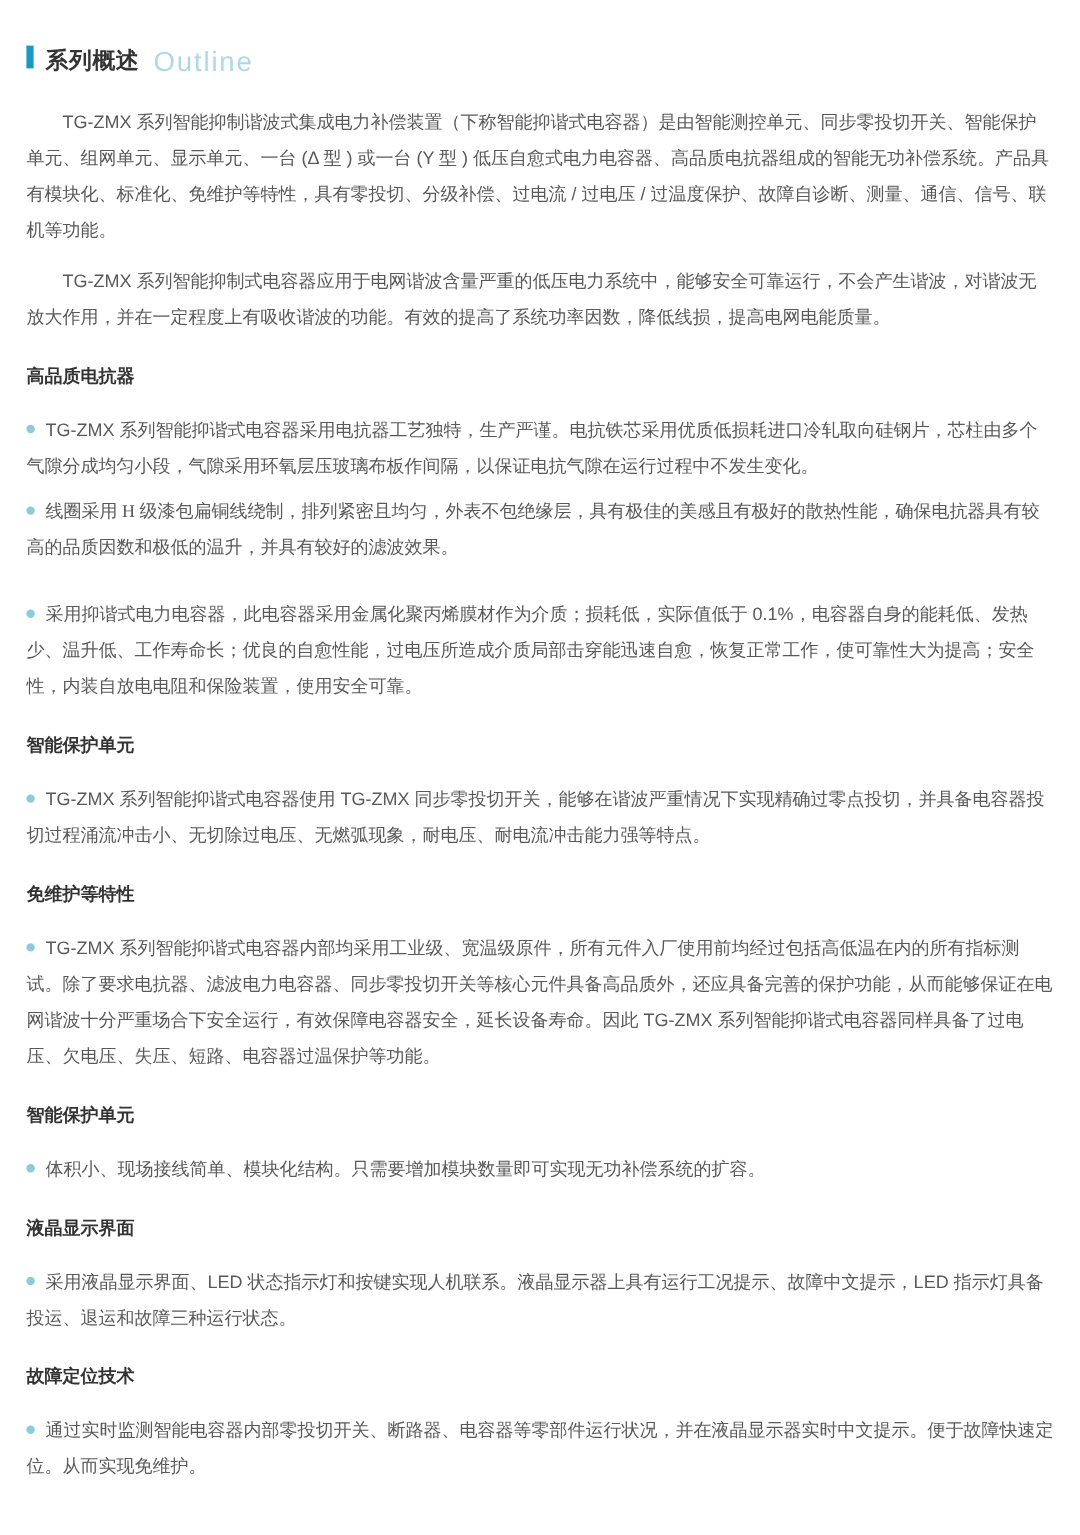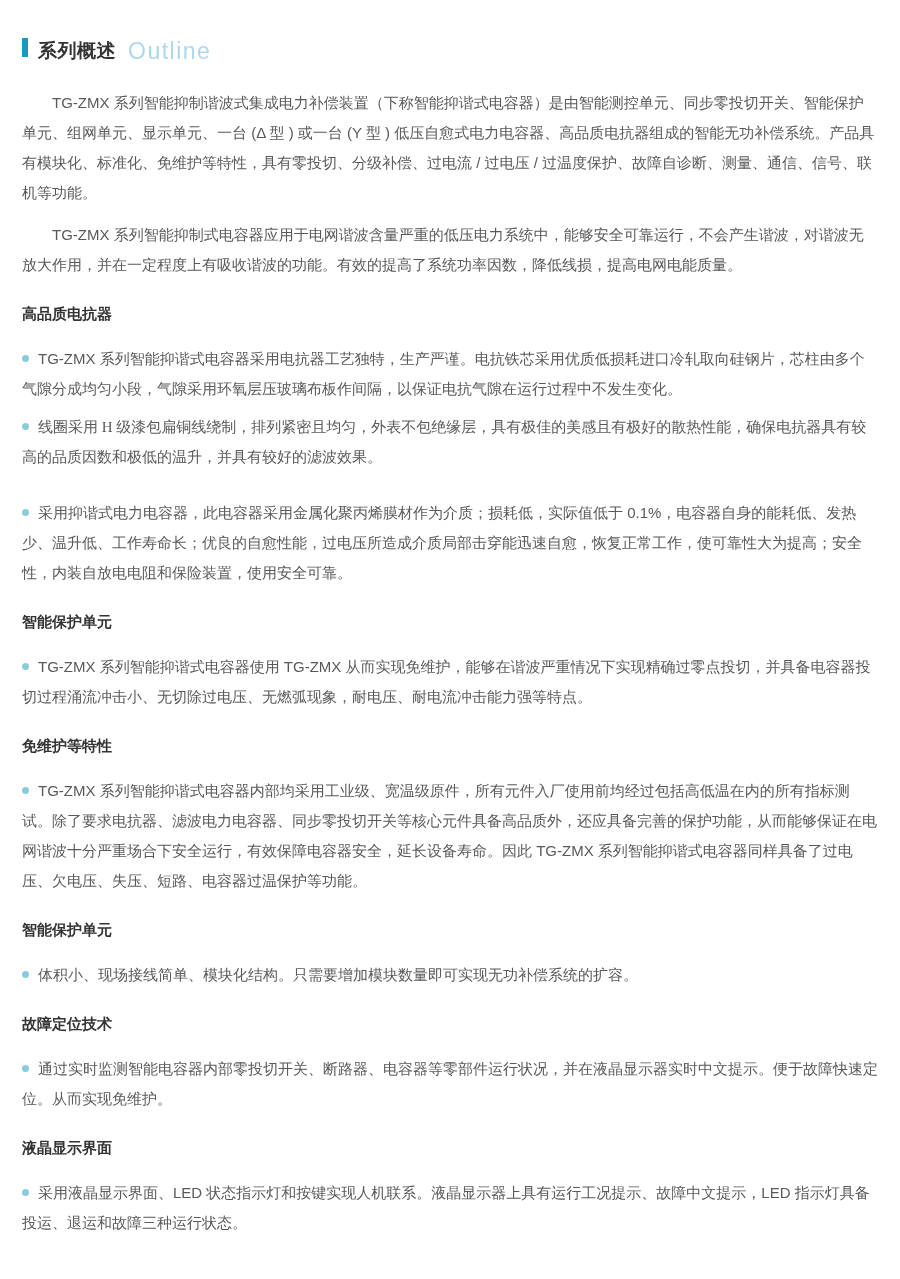--- a/index.html
+++ b/index.html
@@ -109,36 +109,36 @@
     <p class="bullet"><span class="dot"></span><span>TG-ZMX 系列智能抑谐式电容器采用电抗器工艺独特，生产严谨。电抗铁芯采用优质低损耗进口冷轧取向硅钢片，芯柱由多个气隙分成均匀小段，气隙采用环氧层压玻璃布板作间隔，以保证电抗气隙在运行过程中不发生变化。</span></p>
     <p class="bullet"><span class="dot"></span><span>线圈采用 H 级漆包扁铜线绕制，排列紧密且均匀，外表不包绝缘层，具有极佳的美感且有极好的散热性能，确保电抗器具有较高的品质因数和极低的温升，并具有较好的滤波效果。</span></p>
   </section>
 
   <section class="section">
     <p class="bullet"><span class="dot"></span><span>采用抑谐式电力电容器，此电容器采用金属化聚丙烯膜材作为介质；损耗低，实际值低于 0.1%，电容器自身的能耗低、发热少、温升低、工作寿命长；优良的自愈性能，过电压所造成介质局部击穿能迅速自愈，恢复正常工作，使可靠性大为提高；安全性，内装自放电电阻和保险装置，使用安全可靠。</span></p>
   </section>
 
   <section class="section">
     <h2 class="section-heading">智能保护单元</h2>
-    <p class="bullet"><span class="dot"></span><span>TG-ZMX 系列智能抑谐式电容器使用 TG-ZMX 从而实现免维护，能够在谐波严重情况下实现精确过零点投切，并具备电容器投切过程涌流冲击小、无切除过电压、无燃弧现象，耐电压、耐电流冲击能力强等特点。</span></p>
+    <p class="bullet"><span class="dot"></span><span>TG-ZMX 系列智能抑谐式电容器使用 TG-ZMX 同步零投切开关，能够在谐波严重情况下实现精确过零点投切，并具备电容器投切过程涌流冲击小、无切除过电压、无燃弧现象，耐电压、耐电流冲击能力强等特点。</span></p>
   </section>
 
   <section class="section">
     <h2 class="section-heading">免维护等特性</h2>
     <p class="bullet"><span class="dot"></span><span>TG-ZMX 系列智能抑谐式电容器内部均采用工业级、宽温级原件，所有元件入厂使用前均经过包括高低温在内的所有指标测试。除了要求电抗器、滤波电力电容器、同步零投切开关等核心元件具备高品质外，还应具备完善的保护功能，从而能够保证在电网谐波十分严重场合下安全运行，有效保障电容器安全，延长设备寿命。因此 TG-ZMX 系列智能抑谐式电容器同样具备了过电压、欠电压、失压、短路、电容器过温保护等功能。</span></p>
   </section>
 
   <section class="section">
     <h2 class="section-heading">智能保护单元</h2>
     <p class="bullet"><span class="dot"></span><span>体积小、现场接线简单、模块化结构。只需要增加模块数量即可实现无功补偿系统的扩容。</span></p>
   </section>
 
   <section class="section">
-    <h2 class="section-heading">故障定位技术</h2>
-    <p class="bullet"><span class="dot"></span><span>通过实时监测智能电容器内部零投切开关、断路器、电容器等零部件运行状况，并在液晶显示器实时中文提示。便于故障快速定位。从而实现免维护。</span></p>
+    <h2 class="section-heading">液晶显示界面</h2>
+    <p class="bullet"><span class="dot"></span><span>采用液晶显示界面、LED 状态指示灯和按键实现人机联系。液晶显示器上具有运行工况提示、故障中文提示，LED 指示灯具备投运、退运和故障三种运行状态。</span></p>
   </section>
 
   <section class="section">
-    <h2 class="section-heading">液晶显示界面</h2>
-    <p class="bullet"><span class="dot"></span><span>采用液晶显示界面、LED 状态指示灯和按键实现人机联系。液晶显示器上具有运行工况提示、故障中文提示，LED 指示灯具备投运、退运和故障三种运行状态。</span></p>
+    <h2 class="section-heading">故障定位技术</h2>
+    <p class="bullet"><span class="dot"></span><span>通过实时监测智能电容器内部零投切开关、断路器、电容器等零部件运行状况，并在液晶显示器实时中文提示。便于故障快速定位。从而实现免维护。</span></p>
   </section>
 
 </div>
 
 </body></html>

